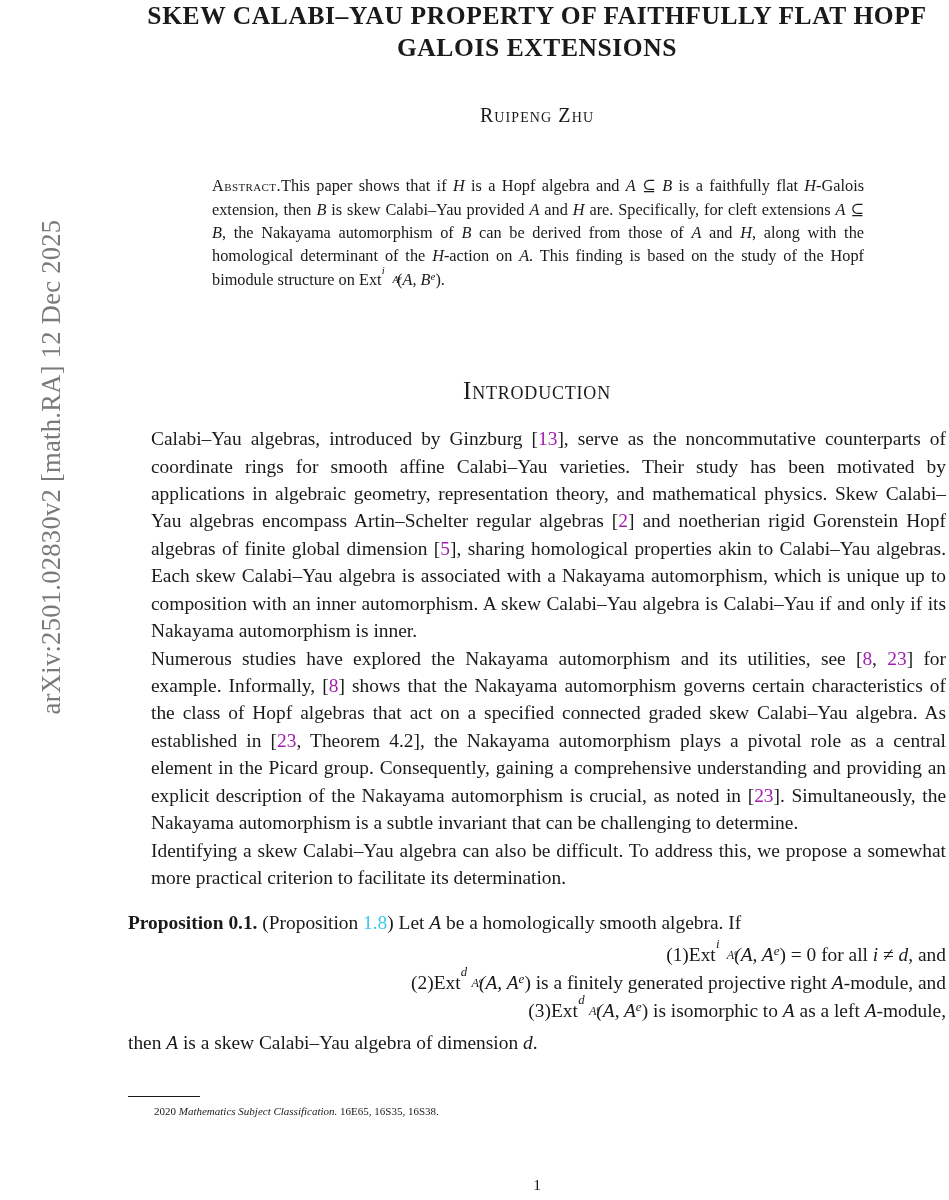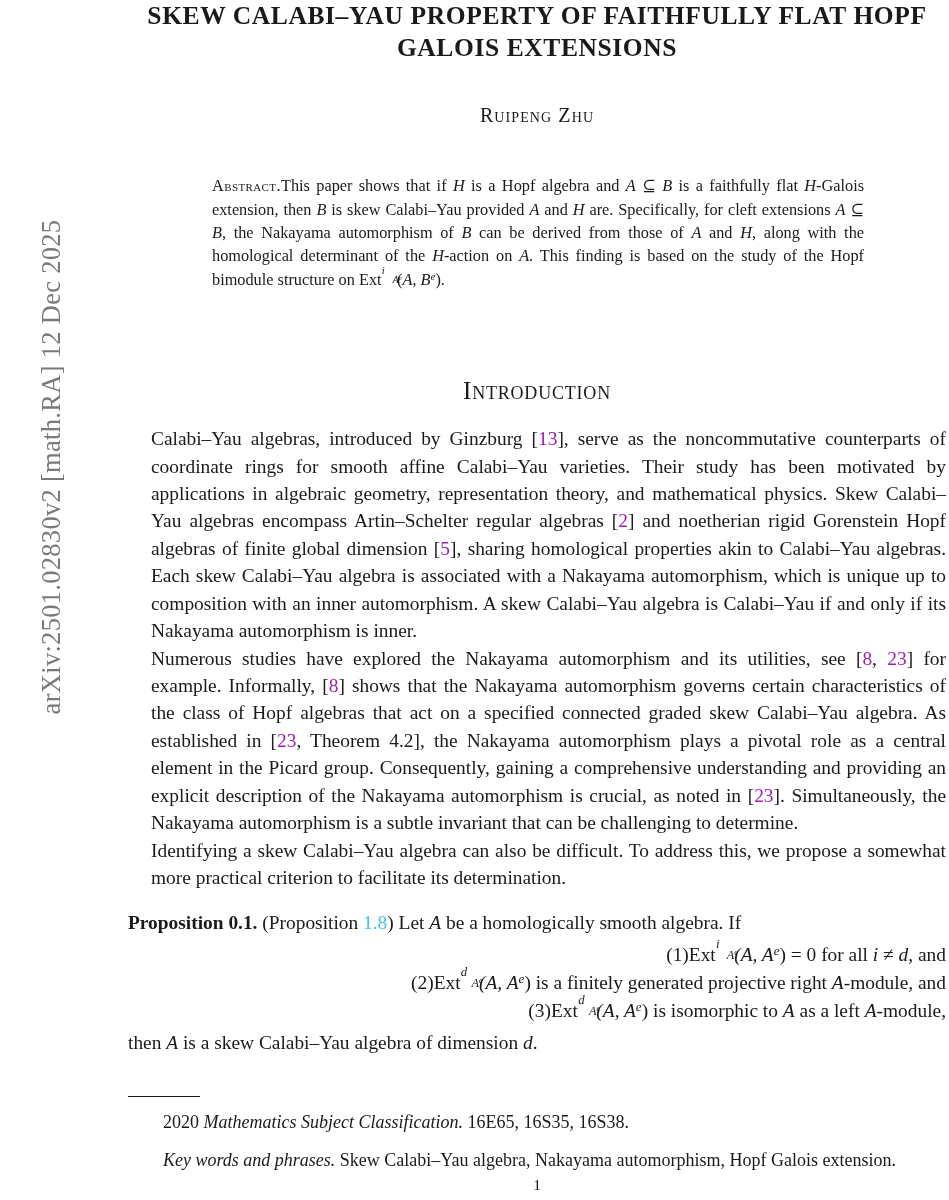--- a/index.html
+++ b/index.html
@@ -187,22 +187,22 @@
     top: 1096px;
     width: 818px;
   }
   #footnote-rule {
     width: 72px;
     height: 1.4px;
     background: #1a1a1a;
     margin: 0 0 7px 0;
   }
   .fn-line {
-    margin: 13px;
-    font-size: 18px;
+    margin: 4px;
+    font-size: 11px;
     line-height: 1.37;
     text-align: justify;
   }
   .fn-line.first { text-indent: 22px; }
   .fn-it { font-style: italic; }
 
   
   #page-number {
     position: absolute;
     left: 0;
@@ -246,19 +246,18 @@
       <li><span class="lbl">(1)</span><span class="extop">Ext</span><span class="subsup"><span class="s-up">i</span><span class="s-dn"><span>A</span><span class="ssup">e</span></span></span><span class="mi">(A, A</span><span class="ssup">e</span><span>) = 0 for all </span><span class="mi">i</span><span> ≠ </span><span class="mi">d</span><span>, and</span></li>
       <li><span class="lbl">(2)</span><span class="extop">Ext</span><span class="subsup"><span class="s-up">d</span><span class="s-dn"><span>A</span><span class="ssup">e</span></span></span><span class="mi">(A, A</span><span class="ssup">e</span><span>) is a finitely generated projective right </span><span class="mi">A</span><span></span><span class="mi"></span><span>-module, and</span></li>
       <li><span class="lbl">(3)</span><span class="extop">Ext</span><span class="subsup"><span class="s-up">d</span><span class="s-dn"><span>A</span><span class="ssup">e</span></span></span><span class="mi">(A, A</span><span class="ssup">e</span><span>) is isomorphic to </span><span class="mi">A</span><span> as a left </span><span class="mi">A</span><span>-module,</span></li>
     </ol>
 
     <p id="prop-tail"><span>then </span><span class="mi">A</span><span> is a skew Calabi–Yau algebra of dimension </span><span class="mi">d</span><span>.</span></p>
 
     <div id="footnote">
       <div id="footnote-rule"></div>
       <p class="fn-line first"><span>2020 </span><span class="fn-it">Mathematics Subject Classification.</span><span>   16E65, 16S35, 16S38.</span></p>
-      <p class="fn-line first"><span class="fn-it">Key words and phrases.</span><span> Skew Calabi–Yau algebra, Nakayama automorphism, Hopf Galois extension.</span></p>
     </div>
 
     <div id="page-number">1</div>
 
   </div>
 </div>
 
 </body></html>

